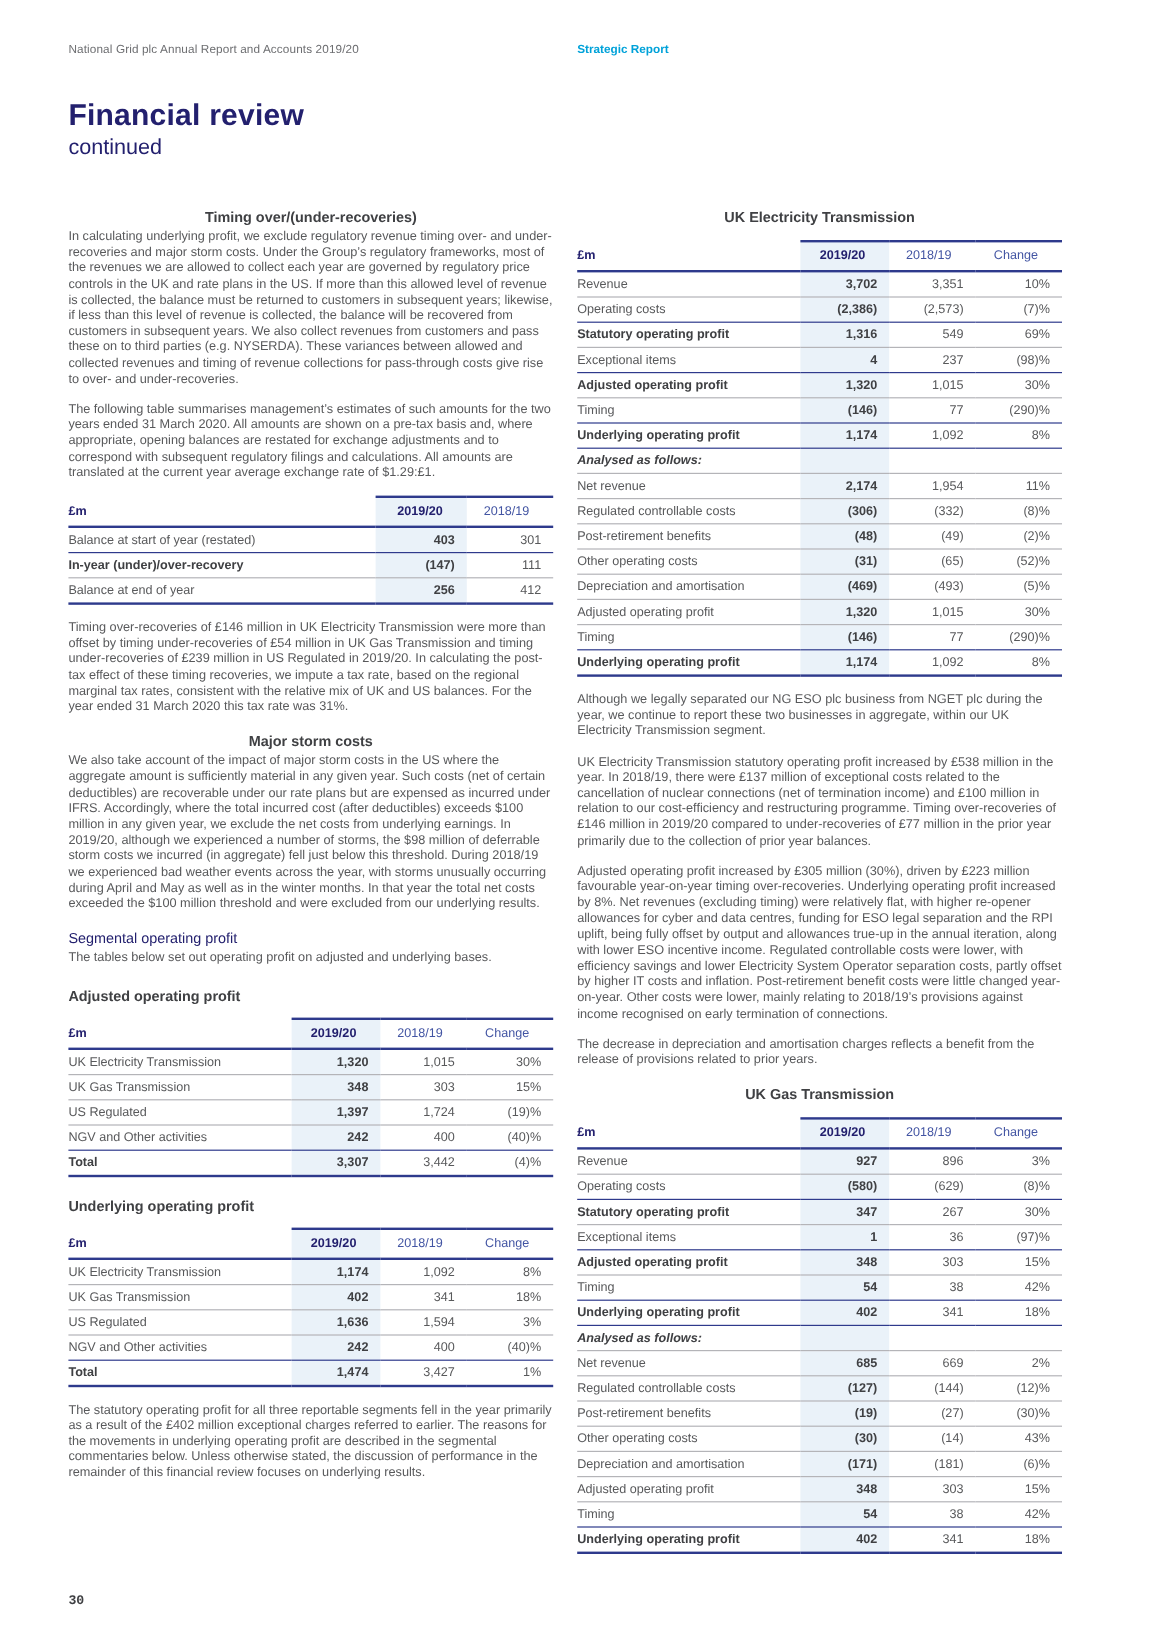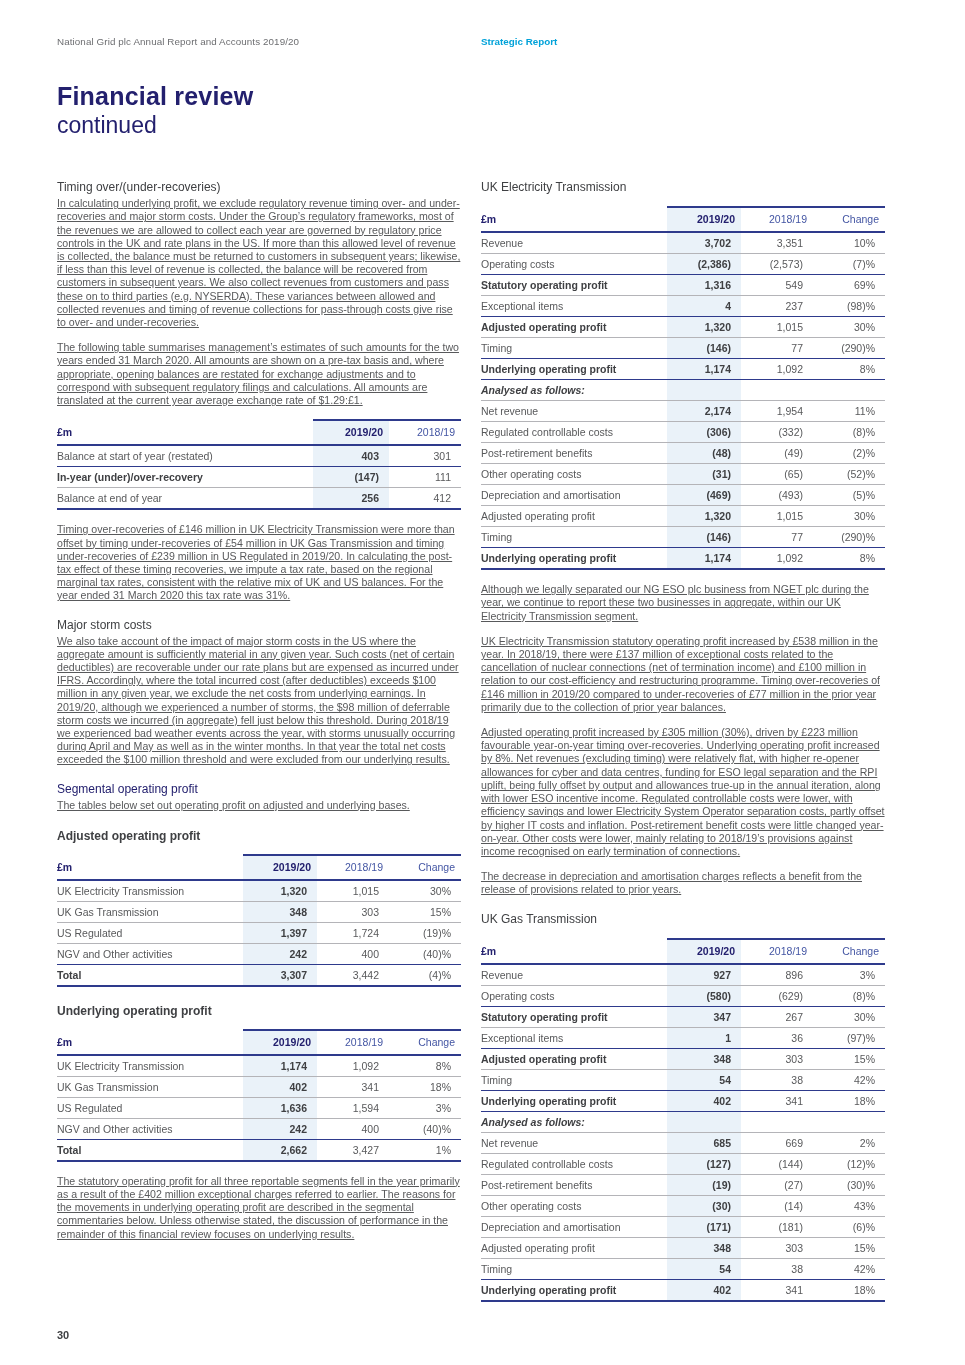--- a/index.html
+++ b/index.html
@@ -24,51 +24,51 @@
   }
   .page{padding:36px 57px 0 57px;}
   .cols{display:flex;gap:20px;}
   .col{width:404px;flex:0 0 404px;}
 
   
   .meta{font-size:9.8px;color:#6d6e71;letter-spacing:.1px;}
   .meta-right{font-size:9.8px;font-weight:bold;color:var(--cyan);}
   .title-block{margin-top:17px;}
   .page-title{font-size:25px;font-weight:bold;color:var(--navy);letter-spacing:.2px;line-height:1.1;margin-top:36px;}
-  .page-subtitle{font-size:23px;font-weight:normal;color:var(--navy);line-height:1.25;}
+  .page-subtitle{font-size:18px;font-weight:normal;color:var(--navy);line-height:1.25;}
   .content{margin-top:41px;}
 
   
-  p{font-size:10.6px;line-height:13.2px;margin:0 0 12px 0;color:var(--body);text-decoration:underline;}
-  .h-gray{font-size:12px;font-weight:normal;color:var(--dark);margin:0 0 2px 0;line-height:1.25;}
+  p{font-size:10.6px;line-height:13.2px;margin:0 0 12px 0;color:var(--body);}
+  .h-gray{font-size:12px;font-weight:bold;color:var(--dark);margin:0 0 2px 0;line-height:1.25;text-align:center;}
   .h-navy{font-size:12px;font-weight:normal;color:var(--navy);margin:0 0 2px 0;line-height:1.25;}
   .mt-sec{margin-top:15px;}
   .table-title{font-size:12px;font-weight:bold;color:var(--dark);margin-top:17px;}
 
   
   table{width:100%;border-collapse:collapse;table-layout:fixed;
         border-bottom:2px solid var(--rule-navy);margin-top:11px;margin-bottom:13px;}
   th,td{font-size:10.5px;line-height:12px;}
   thead th{border-bottom:2px solid var(--rule-navy);padding:5px 0 6px 0;vertical-align:bottom;}
   thead th.label{text-align:left;font-weight:bold;color:var(--navy);}
-  thead th.num{text-align:right;padding-right:6px;font-weight:normal;color:var(--head-blue);border-top:2px solid var(--rule-navy);}
+  thead th.num{text-align:right;padding-right:20px;font-weight:normal;color:var(--head-blue);border-top:2px solid var(--rule-navy);}
   thead th.band{font-weight:bold;color:var(--navy);background:var(--band);}
   tbody td{border-top:1px solid var(--rule-gray);padding:4px 0;color:var(--body);}
   tbody td.label{text-align:left;padding-right:3px;}
   tbody td.num{text-align:right;padding-right:10px;}
   tbody td.band{background:var(--band);font-weight:bold;color:var(--dark);}
   tbody tr.bold td,tbody tr.total td,tbody tr.section td{border-top:1px solid var(--rule-navy);}
   tbody tr.bold td.label,tbody tr.total td.label{font-weight:bold;color:var(--dark);}
   tbody tr.section td.label{font-weight:bold;font-style:italic;color:var(--dark);}
   .t3 th.num,.t3 td.num{width:72px;}
   .t3 th.band,.t3 td.band{width:76px;}
   .t4 th.num,.t4 td.num{width:72px;}
   .t4 th.band,.t4 td.band{width:74px;}
 
-  .page-num{position:absolute;left:57px;bottom:24px;font-size:11px;font-weight:bold;color:var(--dark);}
+  .page-num{position:absolute;left:57px;bottom:24px;font-size:11px;font-weight:bold;color:var(--dark);font-family:Liberation Mono, monospace;}
 </style>
 </head>
 <body>
 
 <div class="page">
 
   <div class="cols">
     <div class="col meta">National Grid plc Annual Report and Accounts 2019/20</div>
     <div class="col meta-right">Strategic Report</div>
   </div>
@@ -194,21 +194,21 @@
               <td class="num">3%</td>
             </tr>
             <tr class="normal">
               <td class="label">NGV and Other activities</td>
               <td class="num band">242</td>
               <td class="num">400</td>
               <td class="num">(40)%</td>
             </tr>
             <tr class="total">
               <td class="label">Total</td>
-              <td class="num band">2,662</td>
+              <td class="num band">1,474</td>
               <td class="num">3,427</td>
               <td class="num">1%</td>
             </tr>
           </tbody>
         </table>
 
       <p>The statutory operating profit for all three reportable segments fell in the year primarily as a result of the £402 million exceptional charges referred to earlier. The reasons for the movements in underlying operating profit are described in the segmental commentaries below. Unless otherwise stated, the discussion of performance in the remainder of this financial review focuses on underlying results.</p>
     </div>
 
     <div class="col">

